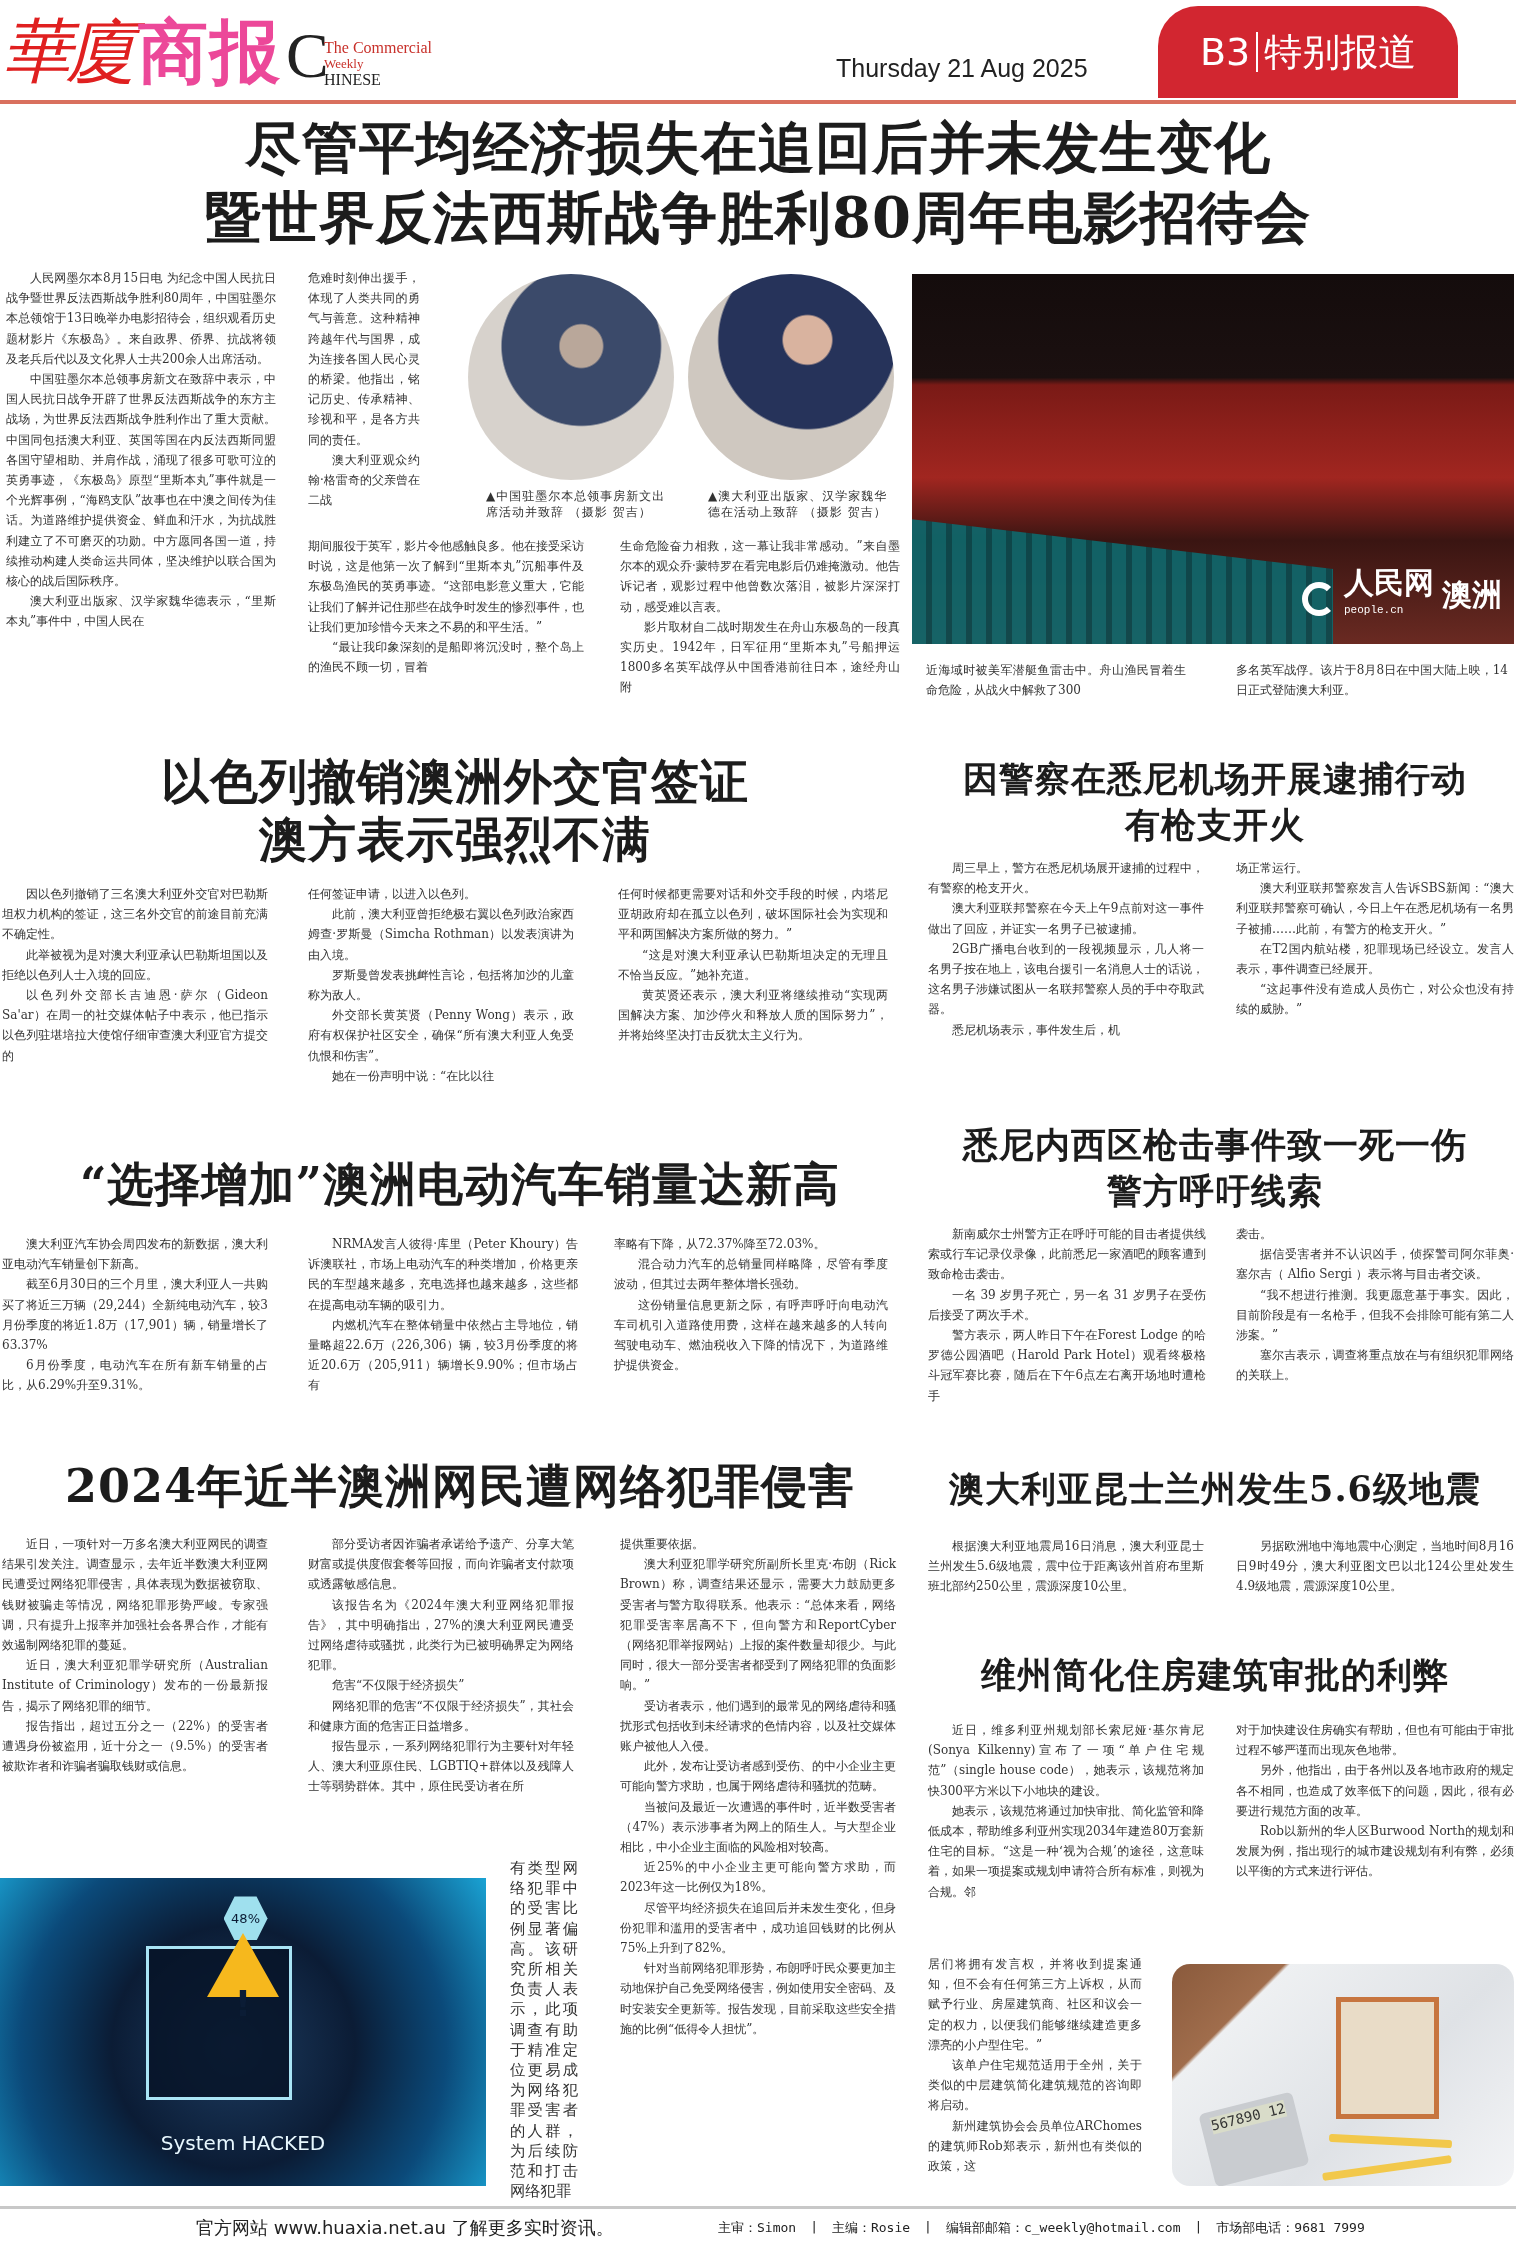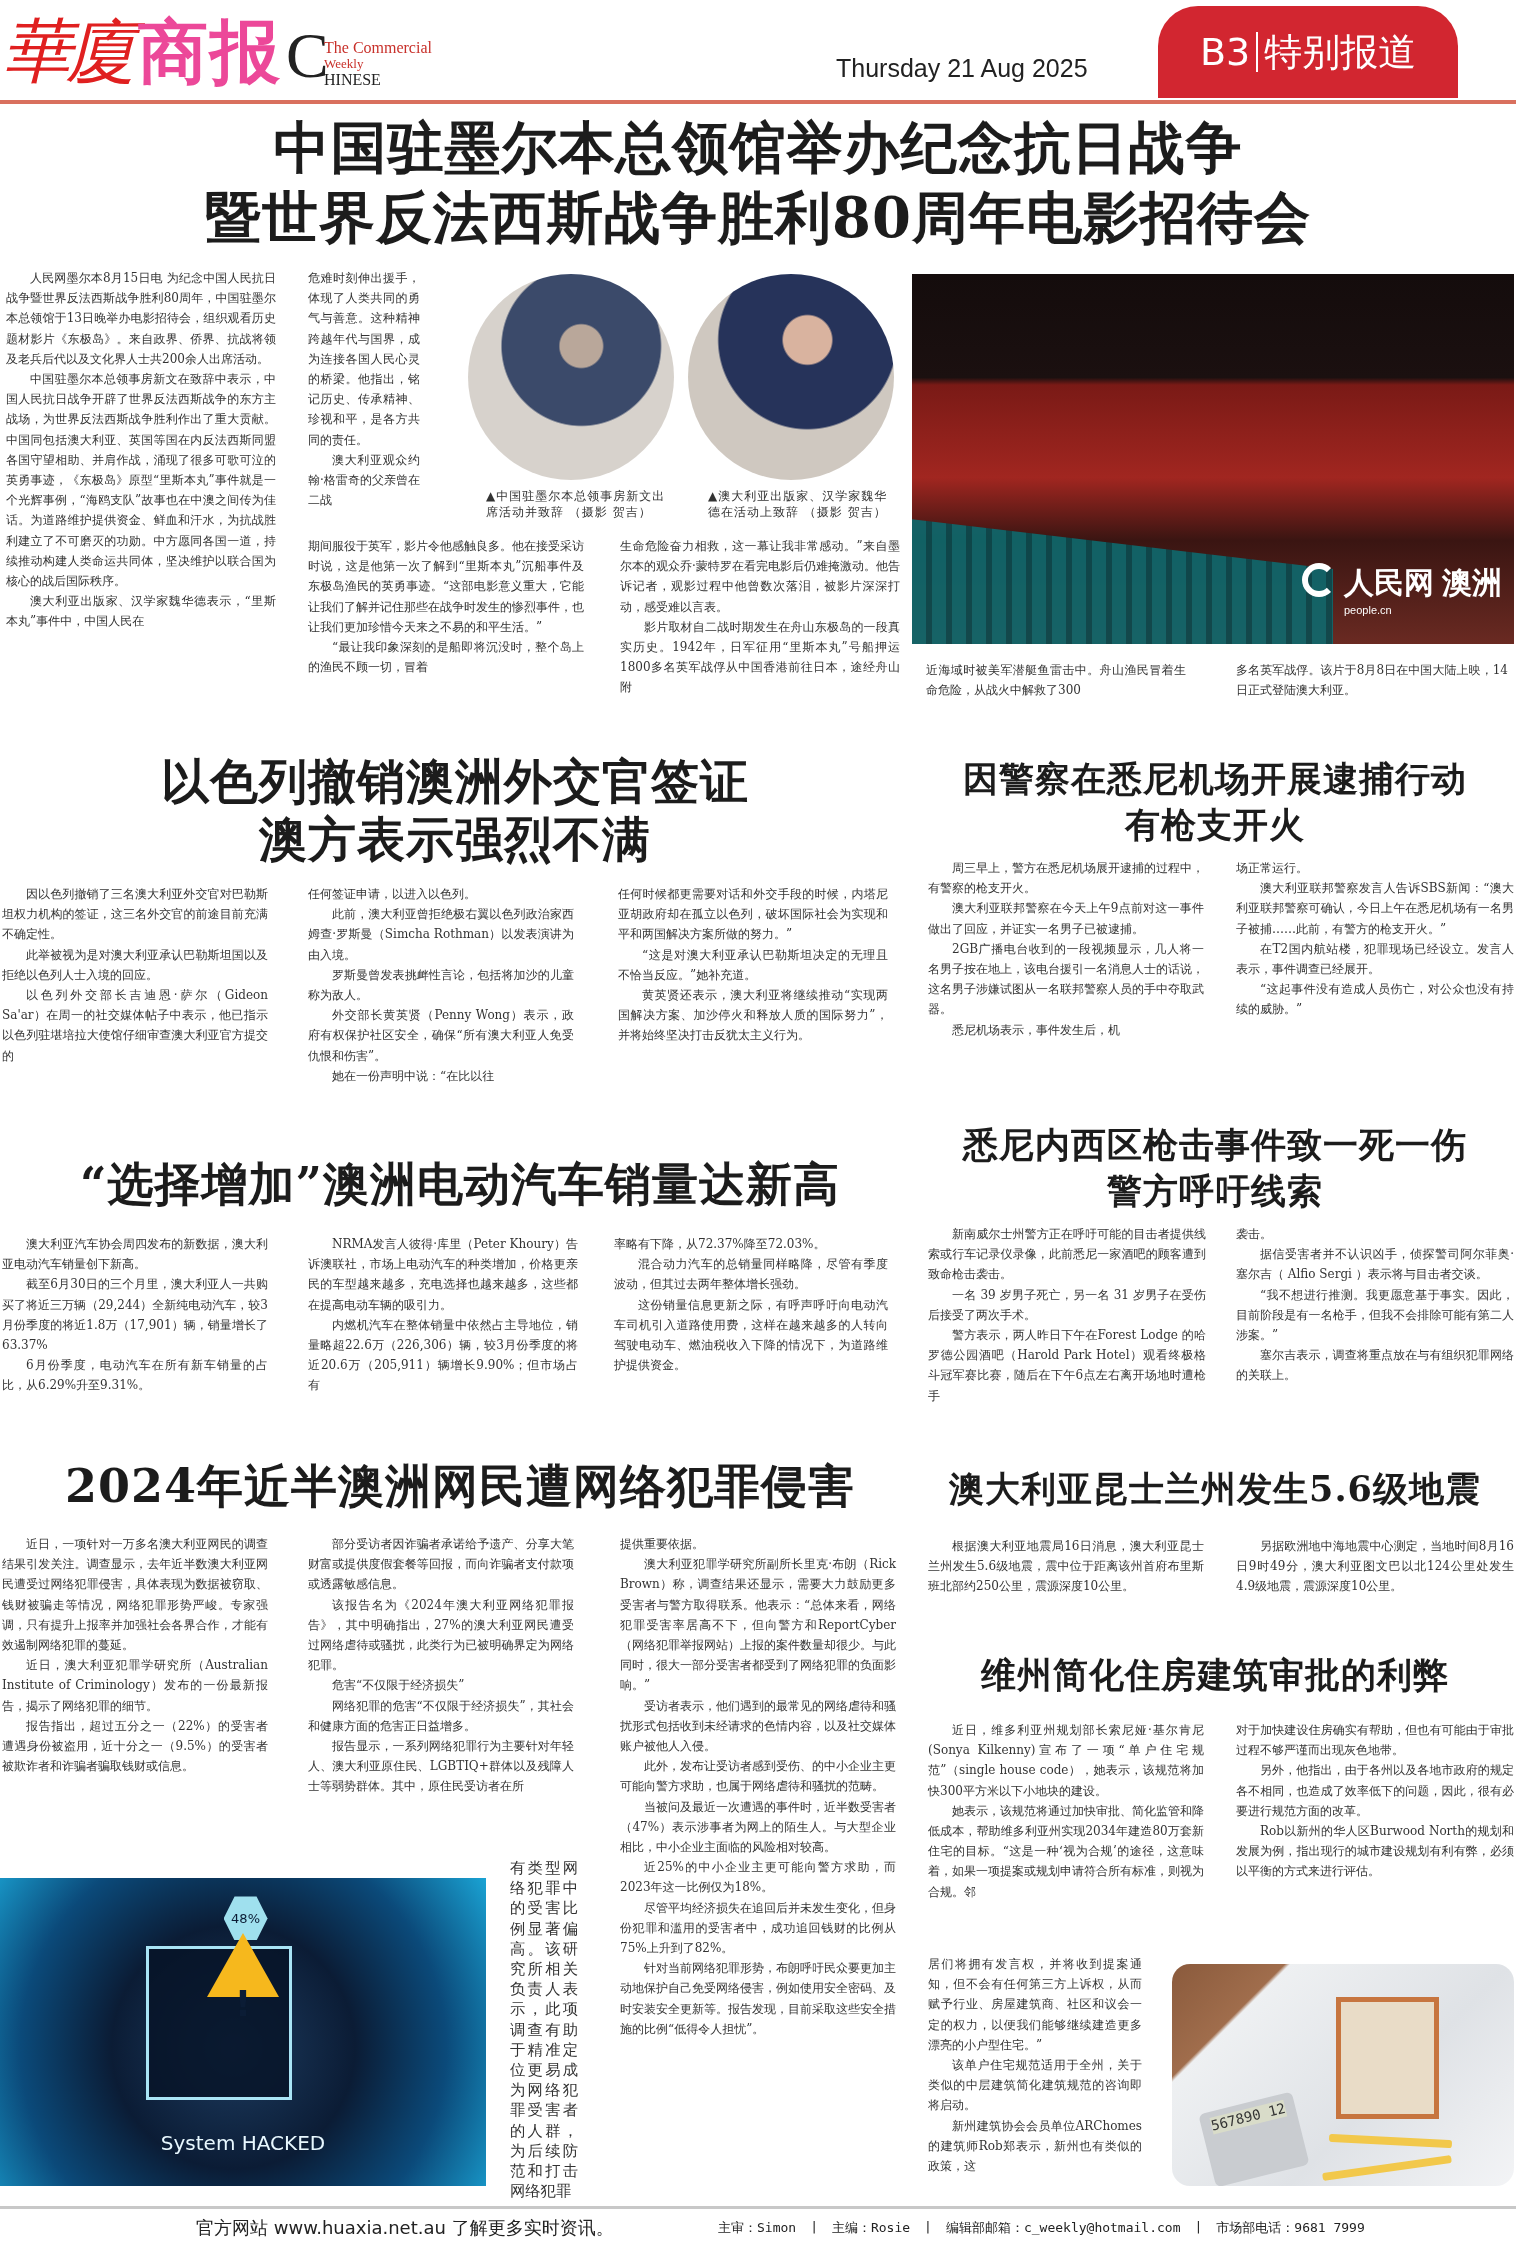--- a/index.html
+++ b/index.html
@@ -22,21 +22,21 @@
 .h1{left:100px;top:112px;width:1316px;font-size:56px;line-height:70px}
 .body{font-size:12px;line-height:20.2px;color:#333;text-align:justify}
 .body p{text-indent:2em}
 .body p.ni{text-indent:0}
 .col{position:absolute}
 .circle{border-radius:50%;overflow:hidden;position:absolute;background:radial-gradient(circle at 55% 35%,#b9a79a 0 12%,#3b4a6a 13% 45%,#d7d2cc 46%)}
 .caption{font-size:12px;line-height:16px;color:#333;letter-spacing:1px}
 .photo{position:absolute;overflow:hidden}
 .theater{background:linear-gradient(#140c0c 0,#1b1010 28%,#7a1a16 30%,#a12620 55%,#3a1512 72%,#6a2a22 100%)}
 .seats{position:absolute;left:0;bottom:0;width:70%;height:45%;background:repeating-linear-gradient(90deg,#0e6a6e 0 14px,#0a4c50 14px 20px),#0e6a6e;opacity:.9;clip-path:polygon(0 25%,100% 55%,100% 100%,0 100%)}
-.watermark{position:absolute;right:12px;bottom:28px;color:#fff;font-family:Liberation Sans, sans-serif;font-weight:bold;font-size:30px;display:flex;align-items:flex-start;gap:8px}
+.watermark{position:absolute;right:12px;bottom:28px;color:#fff;font-family:Liberation Mono, monospace;font-weight:bold;font-size:30px;display:flex;align-items:flex-end;gap:8px}
 .watermark .ring{width:34px;height:34px;border-radius:50%;border:6px solid #fff;border-right-color:transparent}
 .watermark small{font-size:11px;display:block;font-weight:normal}
 .hack{background:radial-gradient(circle at 48% 55%,#1d3c60 0,#0b1c35 40%,#0b4a7a 70%,#1aa3d4 100%)}
 .hack .win{position:absolute;left:30%;top:22%;width:30%;height:50%;border:3px solid #a9e4f5;background:rgba(7,20,40,.85)}
 .hack .tri{position:absolute;left:50%;top:18%;transform:translateX(-50%);width:0;height:0;border-left:36px solid transparent;border-right:36px solid transparent;border-bottom:64px solid #f6b81d}
 .hack .excl{position:absolute;left:50%;top:34%;transform:translateX(-50%);color:#0b1c35;font-weight:bold;font-size:36px;font-family:"DejaVu Sans",sans-serif}
 .hack .txt{position:absolute;left:0;right:0;bottom:10%;text-align:center;color:#e8f8ff;font-family:"DejaVu Sans",sans-serif;font-size:20px}
 .hack .pct{position:absolute;left:46%;top:6%;width:44px;height:44px;background:#9fe0ee;color:#0b1c35;font-size:13px;font-family:"DejaVu Sans",sans-serif;display:flex;align-items:center;justify-content:center;clip-path:polygon(25% 0,75% 0,100% 50%,75% 100%,25% 100%,0 50%)}
 .house{background:linear-gradient(135deg,#8a5a3c 0,#a06d4c 20%,#eef0f2 21%,#dfe2e6 60%,#f3f4f6 100%);border-radius:18px}
 .house .bld{position:absolute;left:48%;top:15%;width:30%;height:55%;background:#e9dcc7;border:5px solid #c7753f}
@@ -63,21 +63,21 @@
   <div class="abs section-tab">
     <span>B3</span>
     <span class="bar"></span>
     <span>特别报道</span>
   </div>
 </header>
 <div class="abs rule-top"></div>
 
 <section>
   <h1 class="abs headline h1">
-    <div>中国驻墨尔本总领馆举办纪念抗日战争</div>
+    <div>尽管平均经济损失在追回后并未发生变化</div>
     <div>暨世界反法西斯战争胜利80周年电影招待会</div>
   </h1>
   <div class="col body" style="left:6px;top:268px;width:270px">
     <p>人民网墨尔本8月15日电 为纪念中国人民抗日战争暨世界反法西斯战争胜利80周年，中国驻墨尔本总领馆于13日晚举办电影招待会，组织观看历史题材影片《东极岛》。来自政界、侨界、抗战将领及老兵后代以及文化界人士共200余人出席活动。</p>
     <p>中国驻墨尔本总领事房新文在致辞中表示，中国人民抗日战争开辟了世界反法西斯战争的东方主战场，为世界反法西斯战争胜利作出了重大贡献。中国同包括澳大利亚、英国等国在内反法西斯同盟各国守望相助、并肩作战，涌现了很多可歌可泣的英勇事迹，《东极岛》原型“里斯本丸”事件就是一个光辉事例，“海鸥支队”故事也在中澳之间传为佳话。为道路维护提供资金、鲜血和汗水，为抗战胜利建立了不可磨灭的功勋。中方愿同各国一道，持续推动构建人类命运共同体，坚决维护以联合国为核心的战后国际秩序。</p>
     <p>澳大利亚出版家、汉学家魏华德表示，“里斯本丸”事件中，中国人民在</p>
   </div>
   <div class="col body" style="left:308px;top:268px;width:112px">
     <p class="ni">危难时刻伸出援手，体现了人类共同的勇气与善意。这种精神跨越年代与国界，成为连接各国人民心灵的桥梁。他指出，铭记历史、传承精神、珍视和平，是各方共同的责任。</p>
     <p>澳大利亚观众约翰·格雷奇的父亲曾在二战</p>

